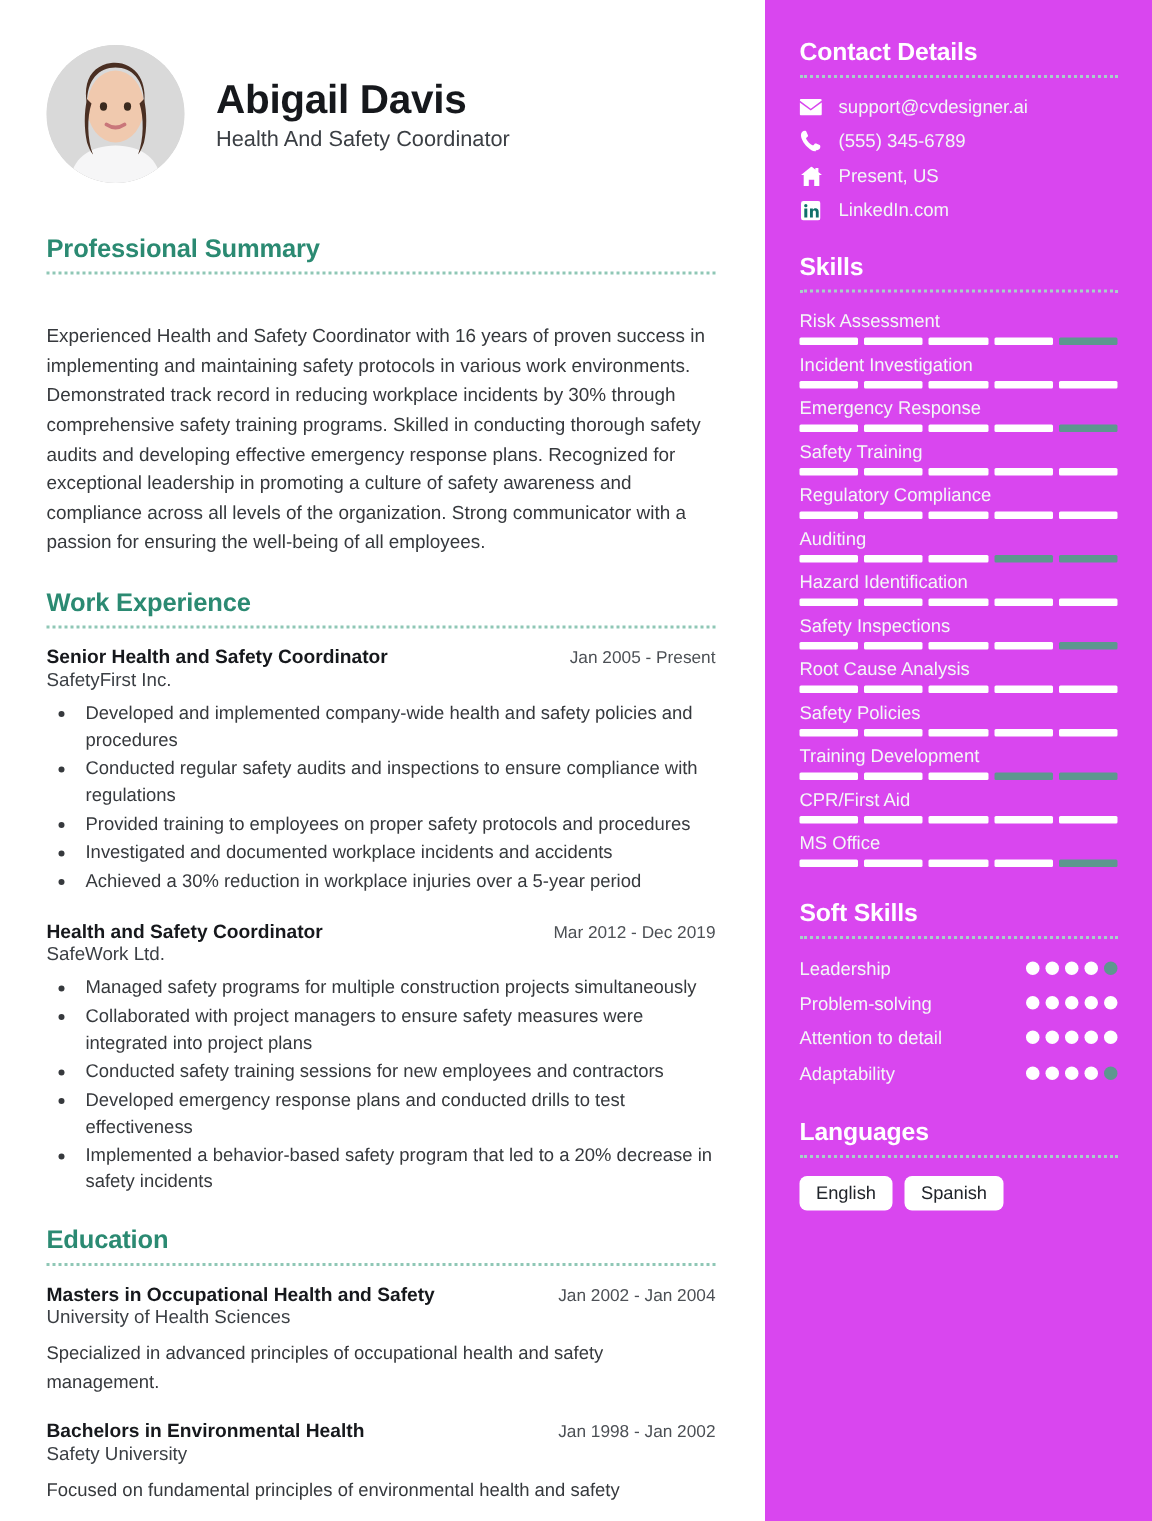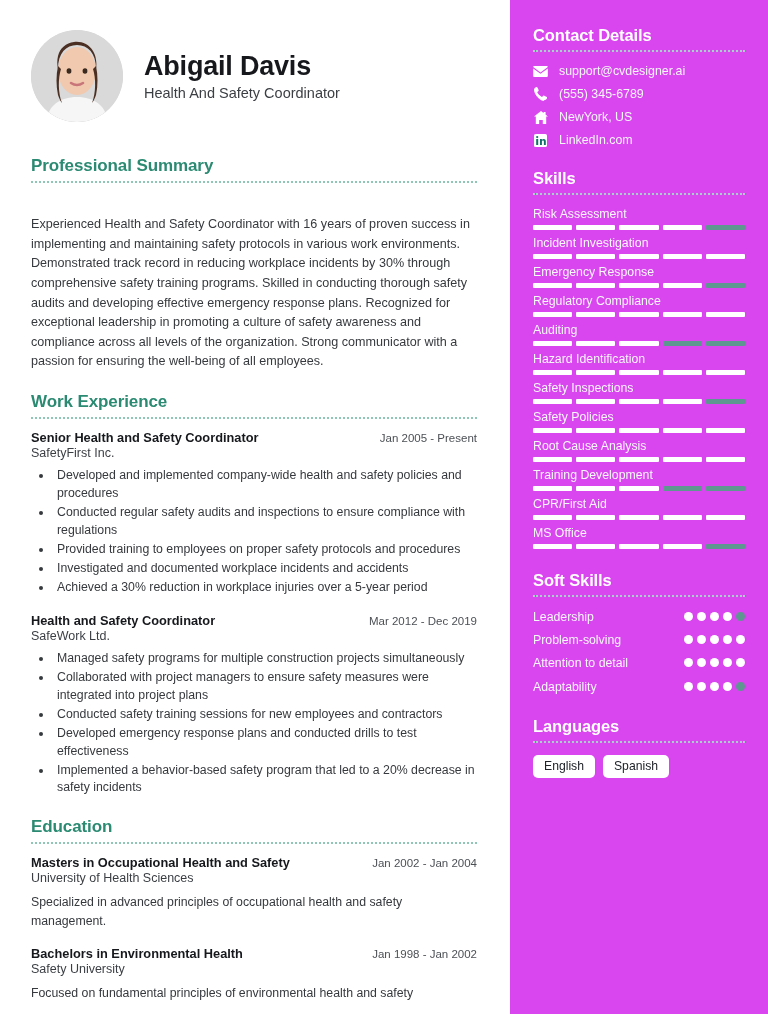--- a/index.html
+++ b/index.html
@@ -215,21 +215,21 @@
               </svg>
             </span>
             <span class="c-text">(555) 345-6789</span>
           </li>
           <li class="contact-item">
             <span class="c-ico">
               <svg width="14" height="13" viewBox="0 0 14 13">
                 <path d="M7 0 0 5.6h1.8V13h3.4V8.9h3.6V13h3.4V5.6H14zM9.6 1V2.2l2 1.6V1z"></path>
               </svg>
             </span>
-            <span class="c-text">NewYork, US</span>
+            <span class="c-text">Present, US</span>
           </li>
           <li class="contact-item">
             <span class="c-ico">
               <svg width="13" height="13" viewBox="0 0 13 13">
                 <rect width="13" height="13" rx="1.6"></rect>
                 <rect x="2.2" y="5" width="2" height="6" fill="#10706a"></rect>
                 <circle cx="3.2" cy="3.1" r="1.1" fill="#10706a"></circle>
                 <path d="M6 5h1.9v.9c.3-.6.9-1 1.8-1 1.3 0 2.1.8 2.1 2.4V11H9.9V7.7c0-.8-.3-1.3-1-1.3-.6 0-1 .4-1 1.3V11H6z" fill="#10706a"></path>
               </svg>
             </span>
@@ -266,20 +266,30 @@
             <div class="skill-name">Emergency Response</div>
             <div class="skill-bar">
               <span class="seg"></span>
               <span class="seg"></span>
               <span class="seg"></span>
               <span class="seg"></span>
               <span class="seg off"></span>
             </div>
           </div>
           <div class="skill">
+            <div class="skill-name">Safety Training</div>
+            <div class="skill-bar">
+              <span class="seg"></span>
+              <span class="seg"></span>
+              <span class="seg"></span>
+              <span class="seg"></span>
+              <span class="seg"></span>
+            </div>
+          </div>
+          <div class="skill">
             <div class="skill-name">Regulatory Compliance</div>
             <div class="skill-bar">
               <span class="seg"></span>
               <span class="seg"></span>
               <span class="seg"></span>
               <span class="seg"></span>
               <span class="seg"></span>
             </div>
           </div>
           <div class="skill">
@@ -306,31 +316,31 @@
             <div class="skill-name">Safety Inspections</div>
             <div class="skill-bar">
               <span class="seg"></span>
               <span class="seg"></span>
               <span class="seg"></span>
               <span class="seg"></span>
               <span class="seg off"></span>
             </div>
           </div>
           <div class="skill">
+            <div class="skill-name">Root Cause Analysis</div>
+            <div class="skill-bar">
+              <span class="seg"></span>
+              <span class="seg"></span>
+              <span class="seg"></span>
+              <span class="seg"></span>
+              <span class="seg"></span>
+            </div>
+          </div>
+          <div class="skill">
             <div class="skill-name">Safety Policies</div>
-            <div class="skill-bar">
-              <span class="seg"></span>
-              <span class="seg"></span>
-              <span class="seg"></span>
-              <span class="seg"></span>
-              <span class="seg"></span>
-            </div>
-          </div>
-          <div class="skill">
-            <div class="skill-name">Root Cause Analysis</div>
             <div class="skill-bar">
               <span class="seg"></span>
               <span class="seg"></span>
               <span class="seg"></span>
               <span class="seg"></span>
               <span class="seg"></span>
             </div>
           </div>
           <div class="skill">
             <div class="skill-name">Training Development</div>

